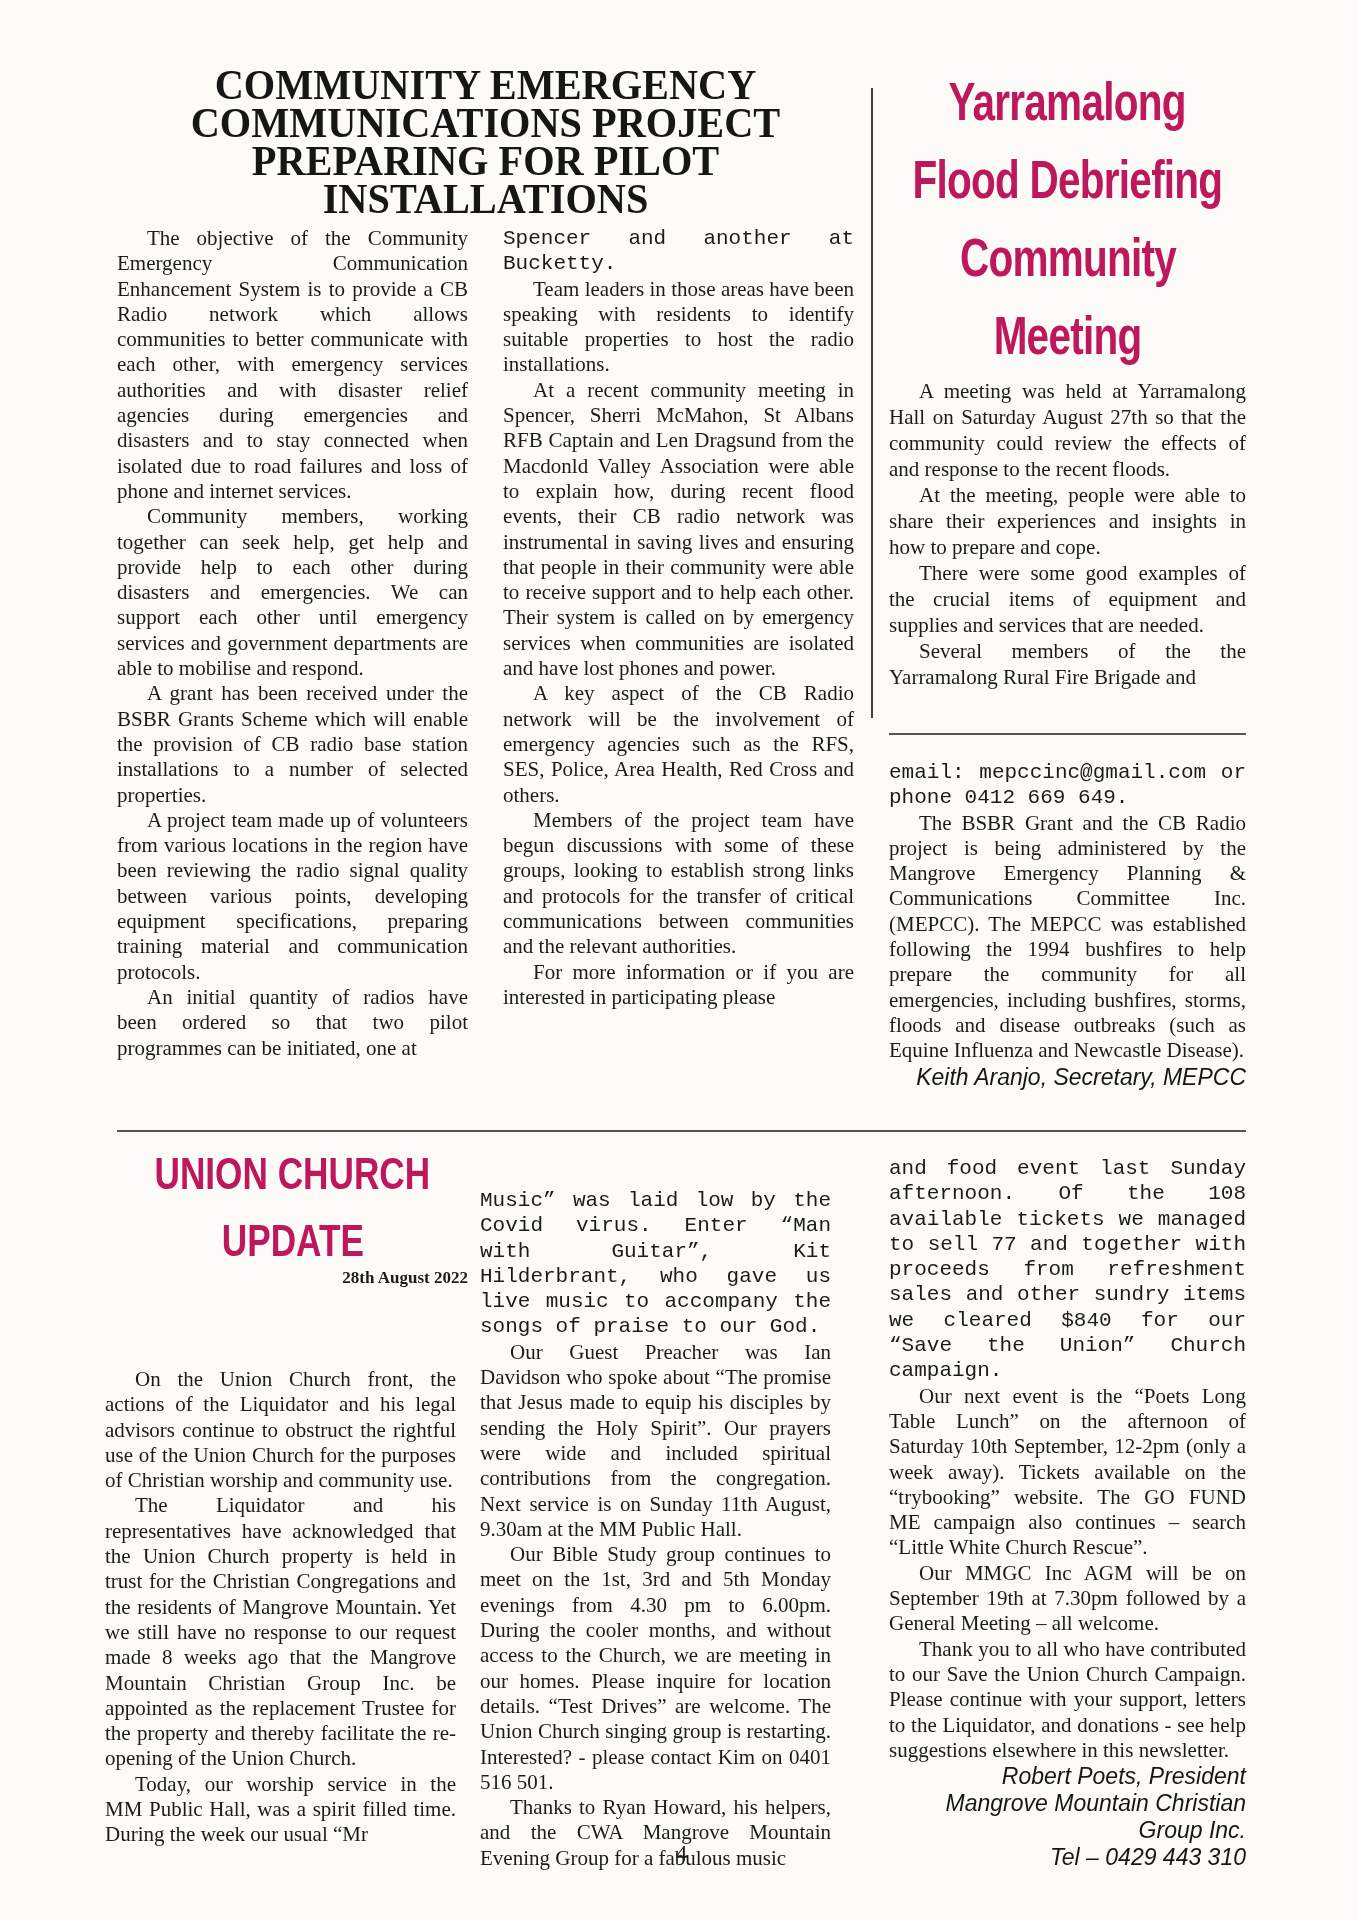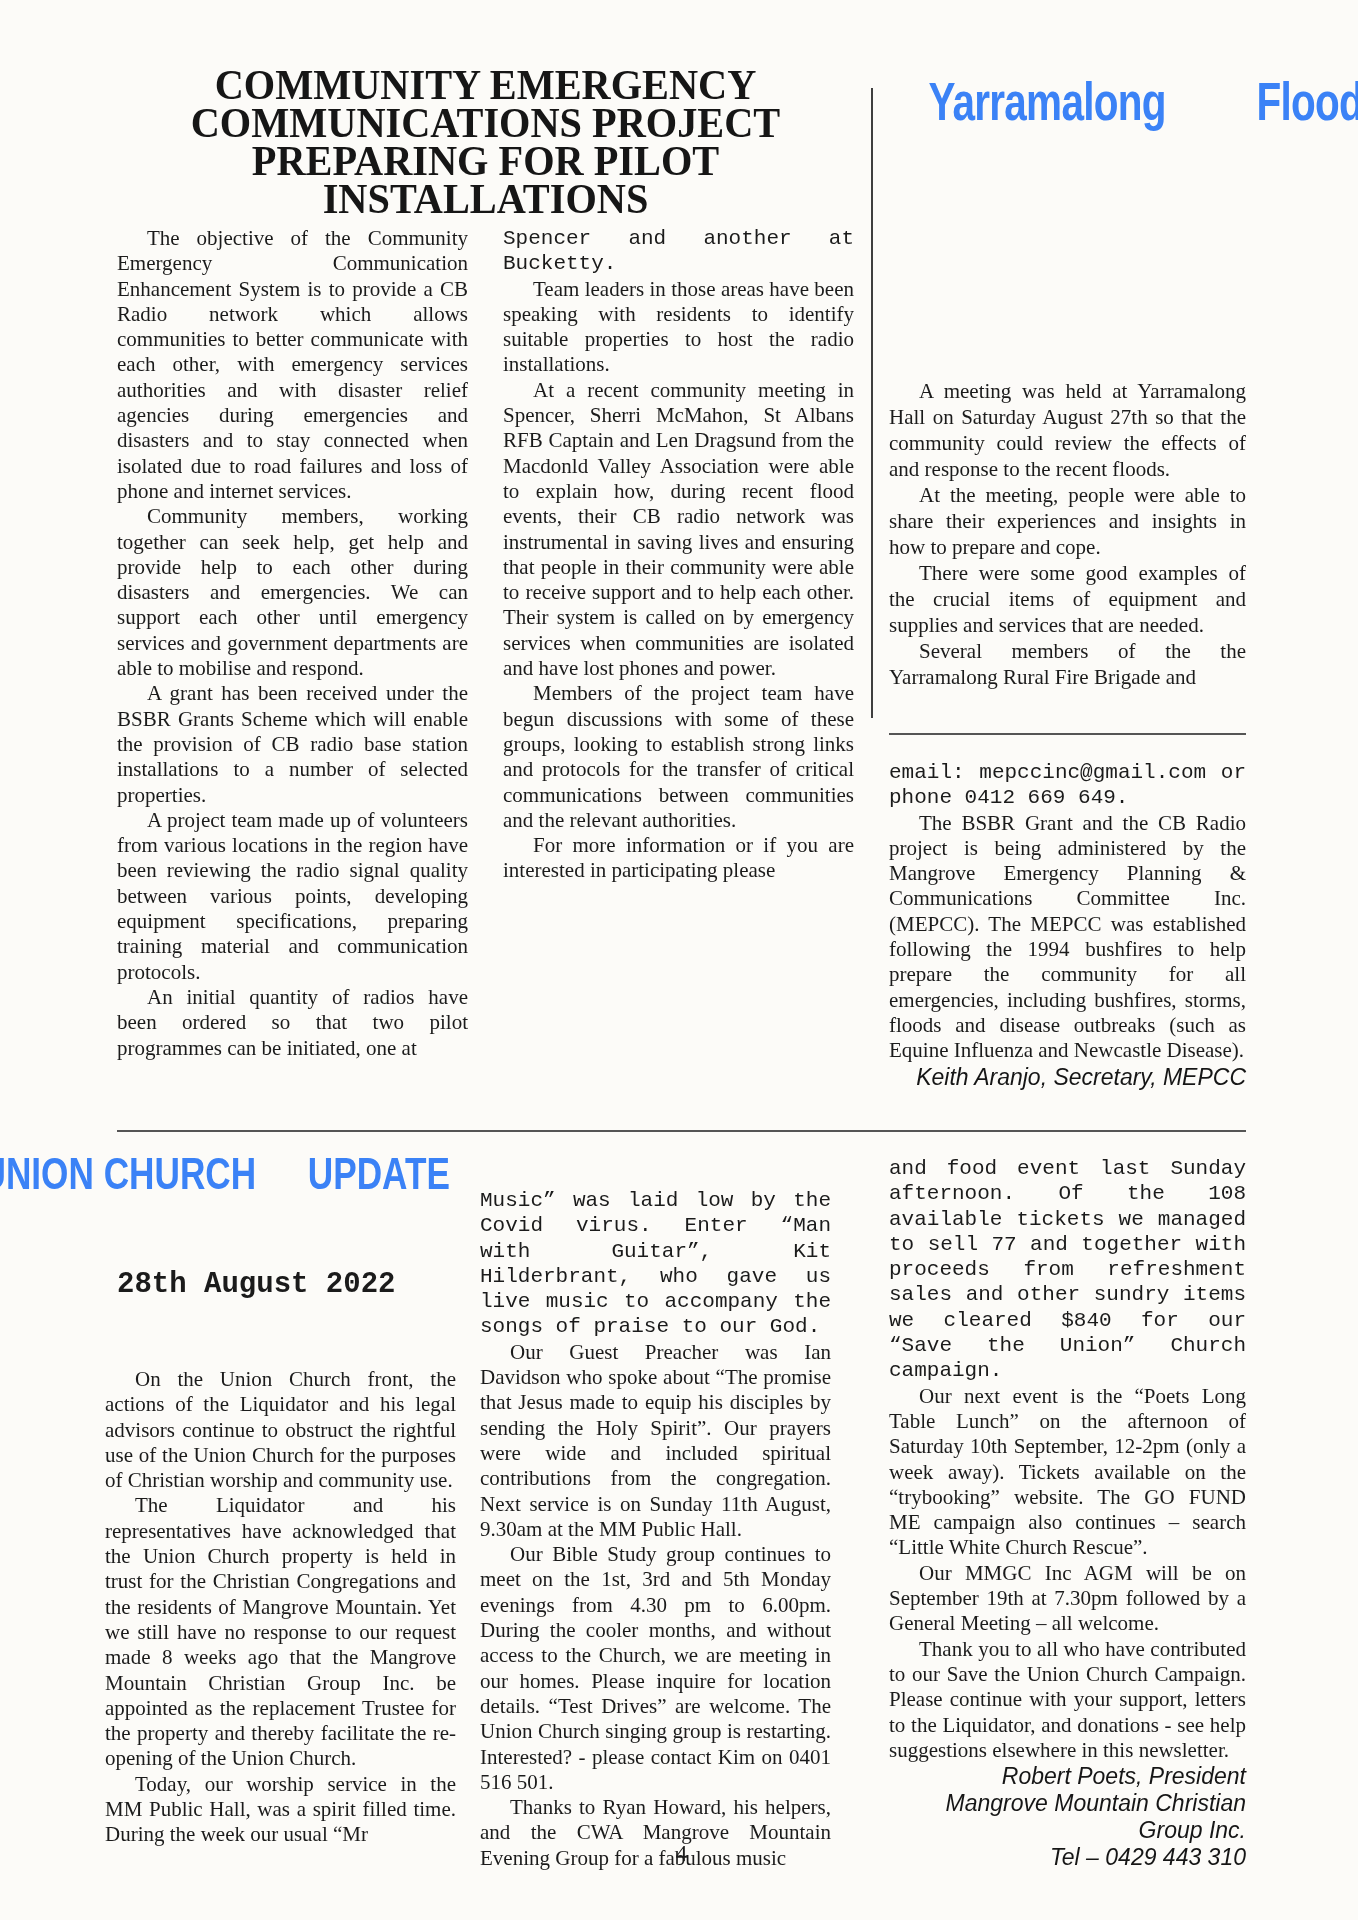--- a/index.html
+++ b/index.html
@@ -11,28 +11,28 @@
   }
   .col { position:absolute; }
   p.body { margin:0; font-size:21px; line-height:25.3px; text-align:justify; text-indent:30px; }
   p.body.noindent { text-indent:0;font-family:Liberation Mono, monospace; }
   .serif-head {
     position:absolute; text-align:center; font-weight:bold;
     font-size:42px; line-height:38px; color:#161616;
     transform:scaleX(0.96); transform-origin:50% 0;
   }
   .serif-head .hl { display:block; white-space:nowrap; }
-  .block-head { position:absolute; display:flex; flex-direction:row; align-items:center;
-    font-family:"Liberation Sans","DejaVu Sans",sans-serif; font-weight:bold; color:#3b82f6; }
+  .block-head { position:absolute; display:flex; flex-direction:column; align-items:center;
+    font-family:"Liberation Sans","DejaVu Sans",sans-serif; font-weight:bold; color:#be185d;gap:20px; }
   .block-head .hl { display:inline-block; white-space:nowrap; transform-origin:50% 50%; }
   .flood-head { font-size:54px; line-height:58px; letter-spacing:-1px; }
   .flood-head .hl { transform:scaleX(0.75); }
   .union-head { font-size:44px; line-height:47px; }
   .union-head .hl { transform:scaleX(0.8); }
-  .date-line { position:absolute; font-weight:bold; font-size:29px; text-align:left;font-family:Liberation Mono, monospace; }
+  .date-line { position:absolute; font-weight:bold; font-size:17px; text-align:right; }
   .vrule { position:absolute; width:2px; background:#3f3f3f; }
   .hrule { position:absolute; height:2px; background:#555; }
   .signoff {
     font-family:"Liberation Sans","DejaVu Sans",sans-serif; font-style:italic;
     text-align:right; font-size:23px; line-height:27px; text-indent:0; margin:0;
     color:#161616;
   }
   .page-number { position:absolute; font-size:23px; text-align:center; }
 </style>
 </head>
@@ -52,20 +52,21 @@
     <p class="body">Community members, working together can seek help, get help and provide help to each other during disasters and emergencies. We can support each other until emergency services and government departments are able to mobilise and respond.</p>
     <p class="body">A grant has been received under the BSBR Grants Scheme which will enable the provision of CB radio base station installations to a number of selected properties.</p>
     <p class="body">A project team made up of volunteers from various locations in the region have been reviewing the radio signal quality between various points, developing equipment specifications, preparing training material and communication protocols.</p>
     <p class="body">An initial quantity of radios have been ordered so that two pilot programmes can be initiated, one at</p>
   </div>
 
   <div class="col" style="left:503px; top:226px; width:351px;">
     <p class="body noindent">Spencer and another at Bucketty.</p>
     <p class="body">Team leaders in those areas have been speaking with residents to identify suitable properties to host the radio installations.</p>
     <p class="body">At a recent community meeting in Spencer, Sherri McMahon, St Albans RFB Captain and Len Dragsund from the Macdonld Valley Association were able to explain how, during recent flood events, their CB radio network was instrumental in saving lives and ensuring that people in their community were able to receive support and to help each other. Their system is called on by emergency services when communities are isolated and have lost phones and power.</p>
+    <p class="body">A key aspect of the CB Radio network will be the involvement of emergency agencies such as the RFS, SES, Police, Area Health, Red Cross and others.</p>
     <p class="body">Members of the project team have begun discussions with some of these groups, looking to establish strong links and protocols for the transfer of critical communications between communities and the relevant authorities.</p>
     <p class="body">For more information or if you are interested in participating please</p>
   </div>
 
   <div class="vrule" style="left:871px; top:88px; height:630px;"></div>
 
   <div class="block-head flood-head" style="left:889px; top:72px; width:357px;">
     <span class="hl">Yarramalong</span>
     <span class="hl">Flood Debriefing</span>
     <span class="hl">Community</span>

